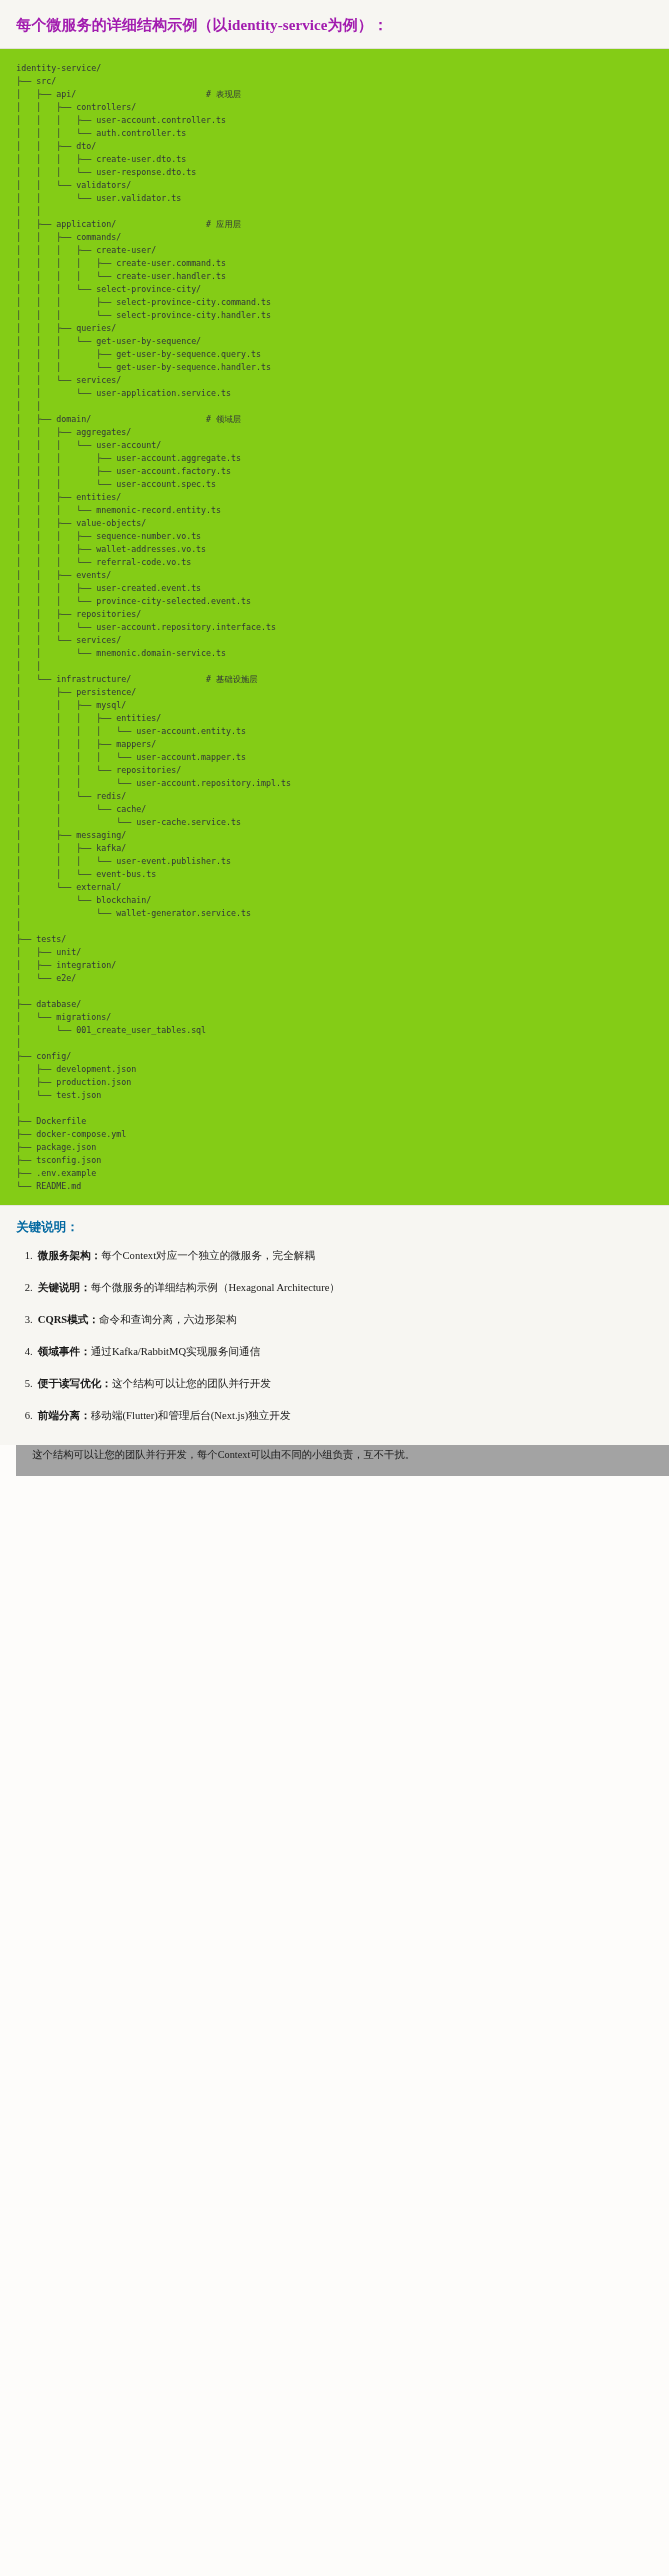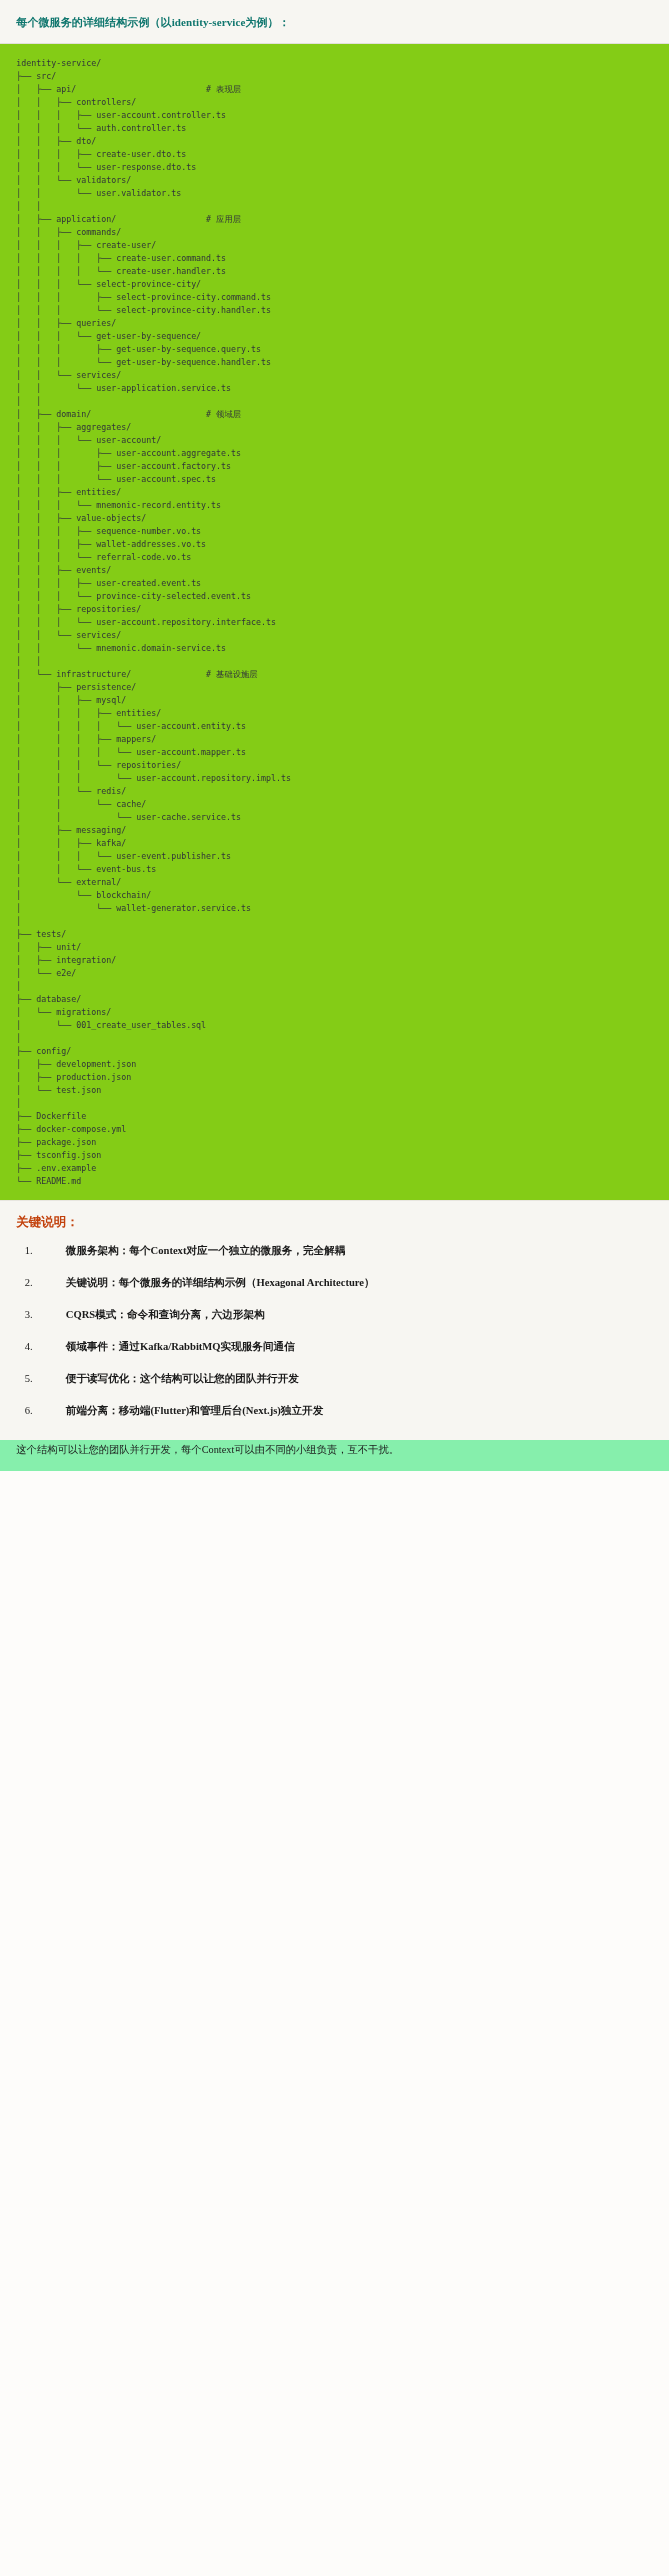--- a/index.html
+++ b/index.html
@@ -23,24 +23,24 @@
   .doc-header {
     background: #f7f6f2;
     border-bottom: 0.6px solid #e2e0da;
     padding: 16.3px 16.3px 12.5px 16.3px;
     box-sizing: border-box;
   }
   .doc-title {
     margin: 0;
     font-family: "Liberation Serif", "DejaVu Serif", serif;
     font-weight: bold;
-    font-size: 11px;
+    font-size: 15px;
     line-height: 1.25;
     letter-spacing: 0.1px;
-    color: #0f766e;
+    color: #a21caf;
   }
 
   
   .code-block {
     background: #84cc16;
     padding: 13.8px 16.3px 11.3px 16.3px;
     box-sizing: border-box;
     border-bottom: 0.6px solid #e8e6e0;
   }
   pre.tree {
@@ -59,51 +59,51 @@
     padding: 13.8px 16.3px 6.3px 16.3px;
     box-sizing: border-box;
     background: #f7f6f2;
   }
   .notes-title {
     margin: 0 0 12.5px 0;
     font-family: "Liberation Serif", "DejaVu Serif", serif;
     font-weight: bold;
     font-size: 12.5px;
     line-height: 1.3;
-    color: #c2410c;
+    color: #0369a1;
   }
   ol.note-list {
     margin: 0;
     padding: 0 0 0 19px;
     list-style: decimal;
     font-size: 10.6px;
     line-height: 1.55;
   }
   ol.note-list > li {
     margin: 0 0 15.6px 0;
     padding-left: 2.5px;
   }
   ol.note-list > li:last-child { margin-bottom: 13.8px; }
   .note-line {
     display: inline;
   }
   .note-term {
     font-weight: bold;
-    margin-left: 28px;
   }
   .note-sep { font-weight: bold; }
-  .note-desc { font-weight: bold; }
+  .note-desc { font-weight: normal; }
 
   .closing {
     padding: 2.5px 16.3px 12.5px 16.3px;
     box-sizing: border-box;
-    background: #86efac;
+    background: #a3a3a3;
     font-size: 10.3px;
     line-height: 1.6;
     color: #1a1a1a;
+    margin-left: 16px;
   }
   .closing p { margin: 0; }
 </style>
 </head>
 <body>
 
 <div class="page">
 
   <header class="doc-header">
     <h1 class="doc-title">每个微服务的详细结构示例（以identity-service为例）：</h1>

